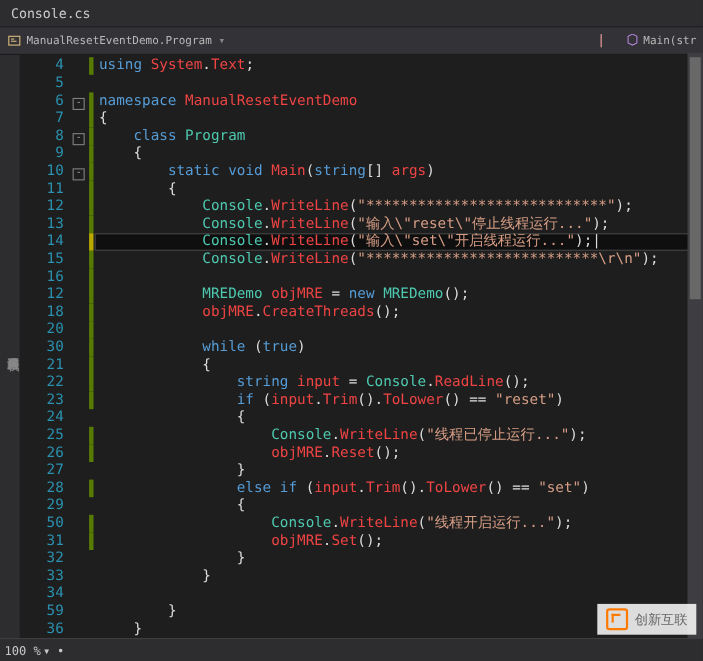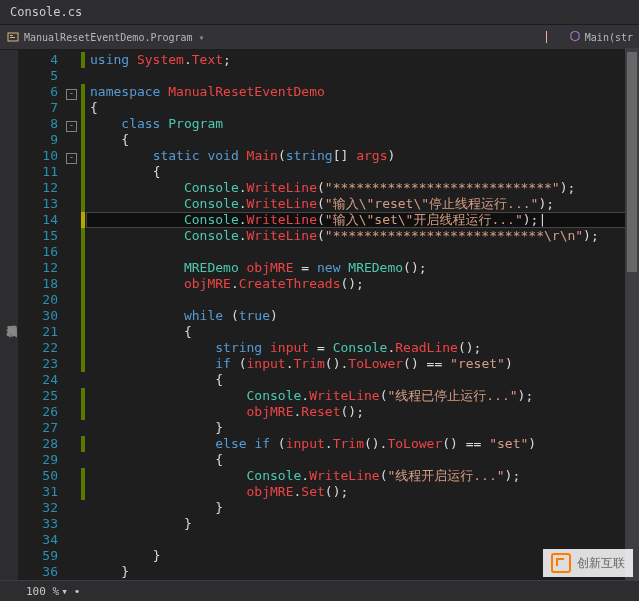--- a/index.html
+++ b/index.html
@@ -22,21 +22,21 @@
   .mark-green{background:#577b00;width:4px;height:16px;margin-left:1px}
   .mark-yellow{background:#b8a800;width:4px;height:16px;margin-left:1px}
   .fold{display:inline-block;width:9px;height:9px;border:1px solid #808080;line-height:7px;text-align:center;font-size:9px;color:#a0a0a0;margin-top:3px}
   .hl-line{position:absolute;left:0;right:0;height:16px;background:#0f0f0f;border:1px solid #464646;box-sizing:border-box;z-index:0}
   .code .ln{position:relative;z-index:1}
   .kw{color:#569cd6}
   .type{color:#4ec9b0}
   .str{color:#d69d85}
   .pl{color:#dcdcdc}
   .id{color:#ef4444}
-  .footer{display:flex;align-items:center;height:20px;background:#2d2d30;border-top:1px solid #3e3e42;color:#c8c8c8;font-size:11px;padding:0 26px;gap:6px}
+  .footer{display:flex;align-items:center;height:20px;background:#2d2d30;border-top:1px solid #3e3e42;color:#c8c8c8;font-size:11px;padding:0 4px;gap:6px}
   .zoom-dd{display:inline-flex;align-items:center;gap:2px}
   .scrollbar-v{position:absolute;right:0;top:48px;bottom:20px;width:14px;background:#3e3e42}
   .scrollbar-v .thumb{position:absolute;left:2px;right:2px;top:4px;height:220px;background:#686868}
   .watermark{position:absolute;right:6px;bottom:24px;background:rgba(255,255,255,.85);color:#666;font-family:Liberation Mono, monospace;font-size:12px;padding:4px 8px;display:flex;align-items:center;gap:6px;z-index:5}
   .watermark .logo{width:16px;height:16px;border:2px solid #ff7a00;border-radius:3px;position:relative}
   .watermark .logo:before{content:"";position:absolute;left:3px;top:3px;width:6px;height:6px;border:2px solid #ff7a00;border-right:none;border-bottom:none}
   svg{display:block}
 </style>
 </head>
 <body>

